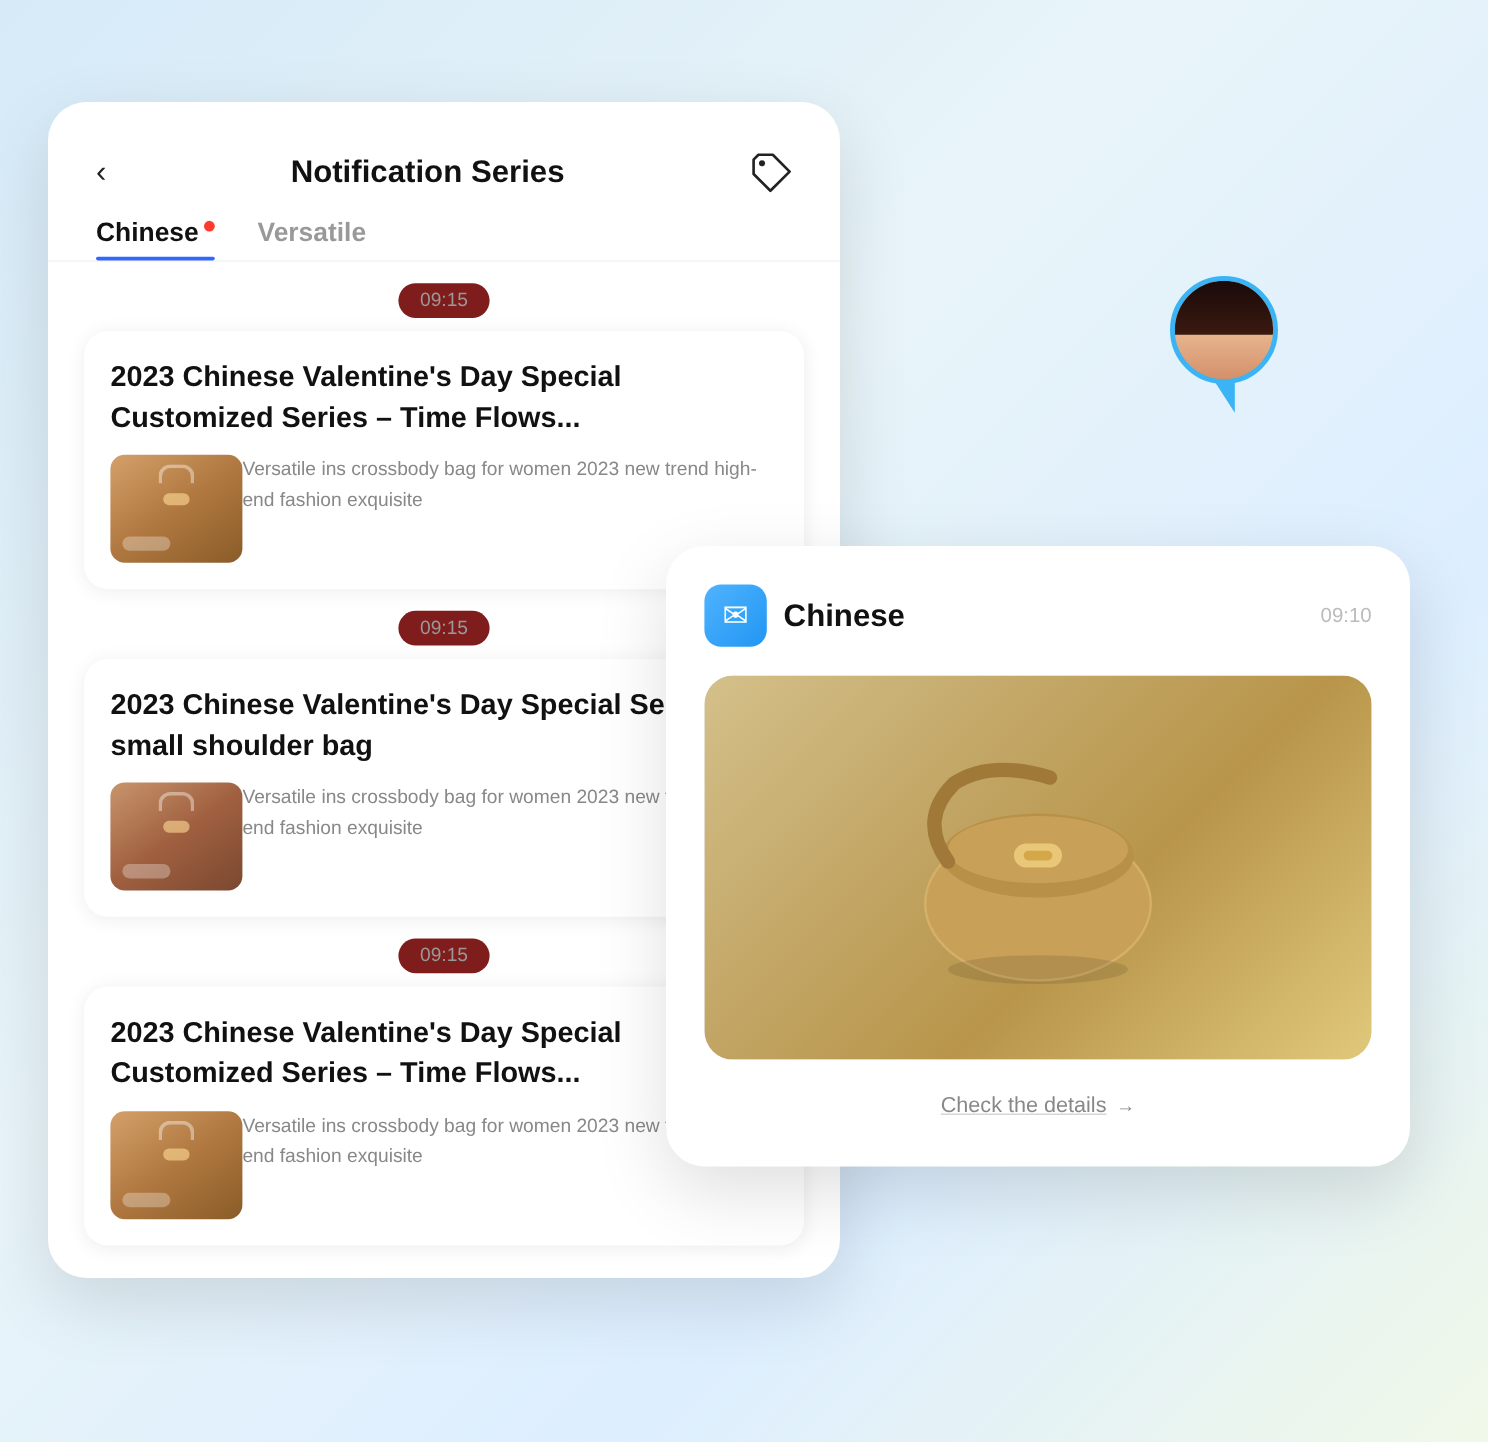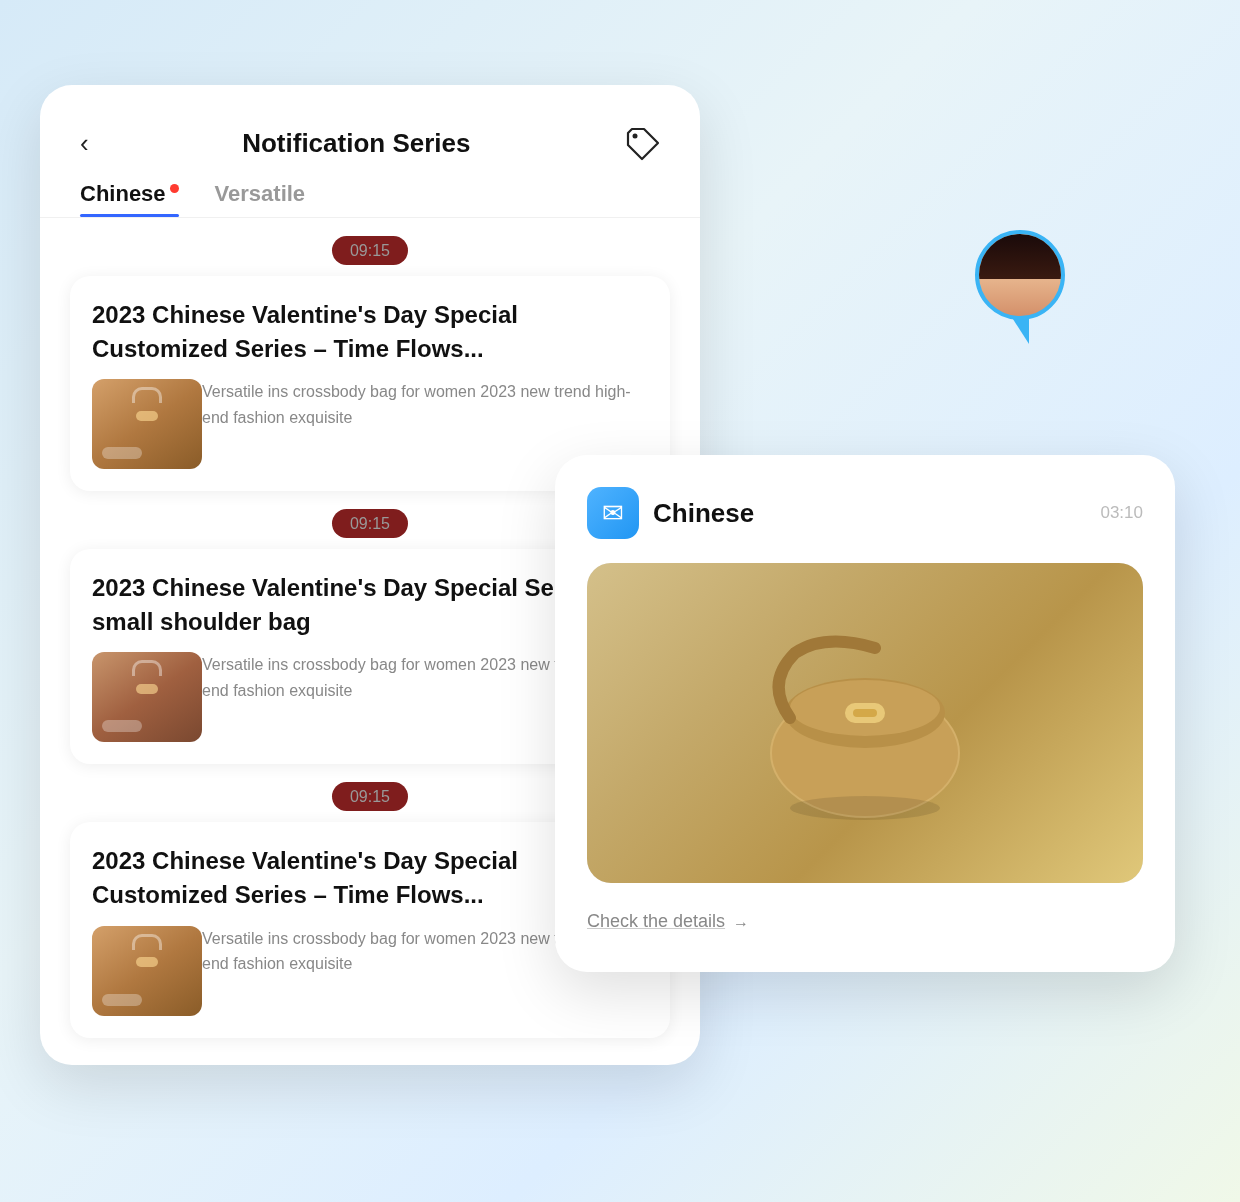--- a/index.html
+++ b/index.html
@@ -266,21 +266,21 @@
       justify-content: center;
     }
 
     
     .bag-svg {
       width: 260px;
       height: 200px;
     }
 
     .check-details-row {
-      text-align: left;
+      text-align: center;
       padding: 8px 0;
     }
 
     .check-details-link {
       font-size: 18px;
       color: #888;
       text-decoration: underline;
       text-decoration-color: #ccc;
       cursor: pointer;
     }
@@ -417,21 +417,21 @@
 </div>
 
 <div class="messages-card">
   <div class="messages-header">
     <div class="messages-title-group">
       <div class="messages-icon-wrap">
         <span class="envelope-icon">✉</span>
       </div>
       <span class="messages-title">Chinese</span>
     </div>
-    <span class="messages-time">03:10</span>
+    <span class="messages-time">09:10</span>
   </div>
 
   <div class="messages-img-wrap">
     <div class="bag-product-img">
 
       <svg class="bag-svg" viewBox="0 0 260 200" fill="none" xmlns="http://www.w3.org/2000/svg">
 
         <ellipse cx="130" cy="130" rx="95" ry="65" fill="#d4b06a"></ellipse>
         <ellipse cx="130" cy="130" rx="93" ry="63" fill="#c8a058"></ellipse>
 

